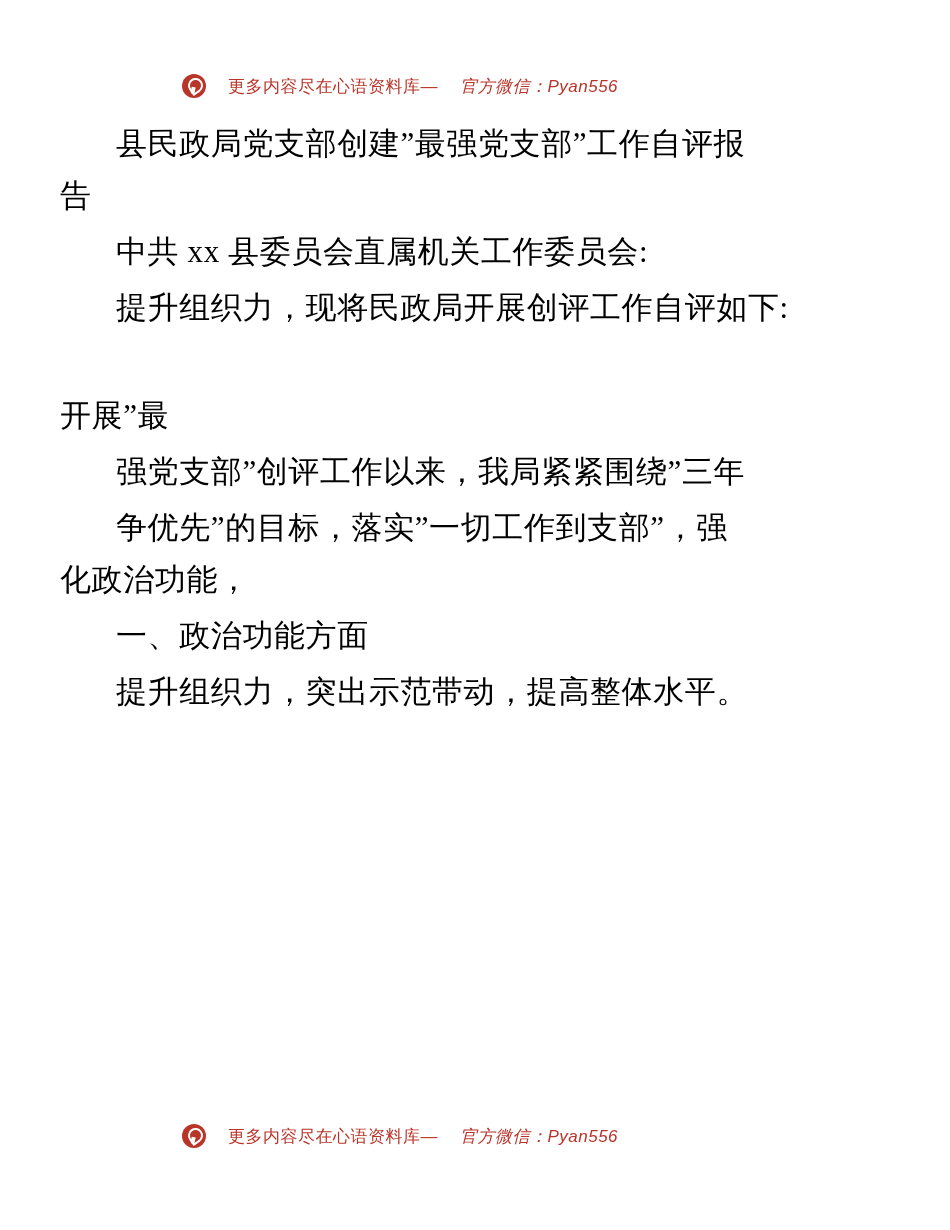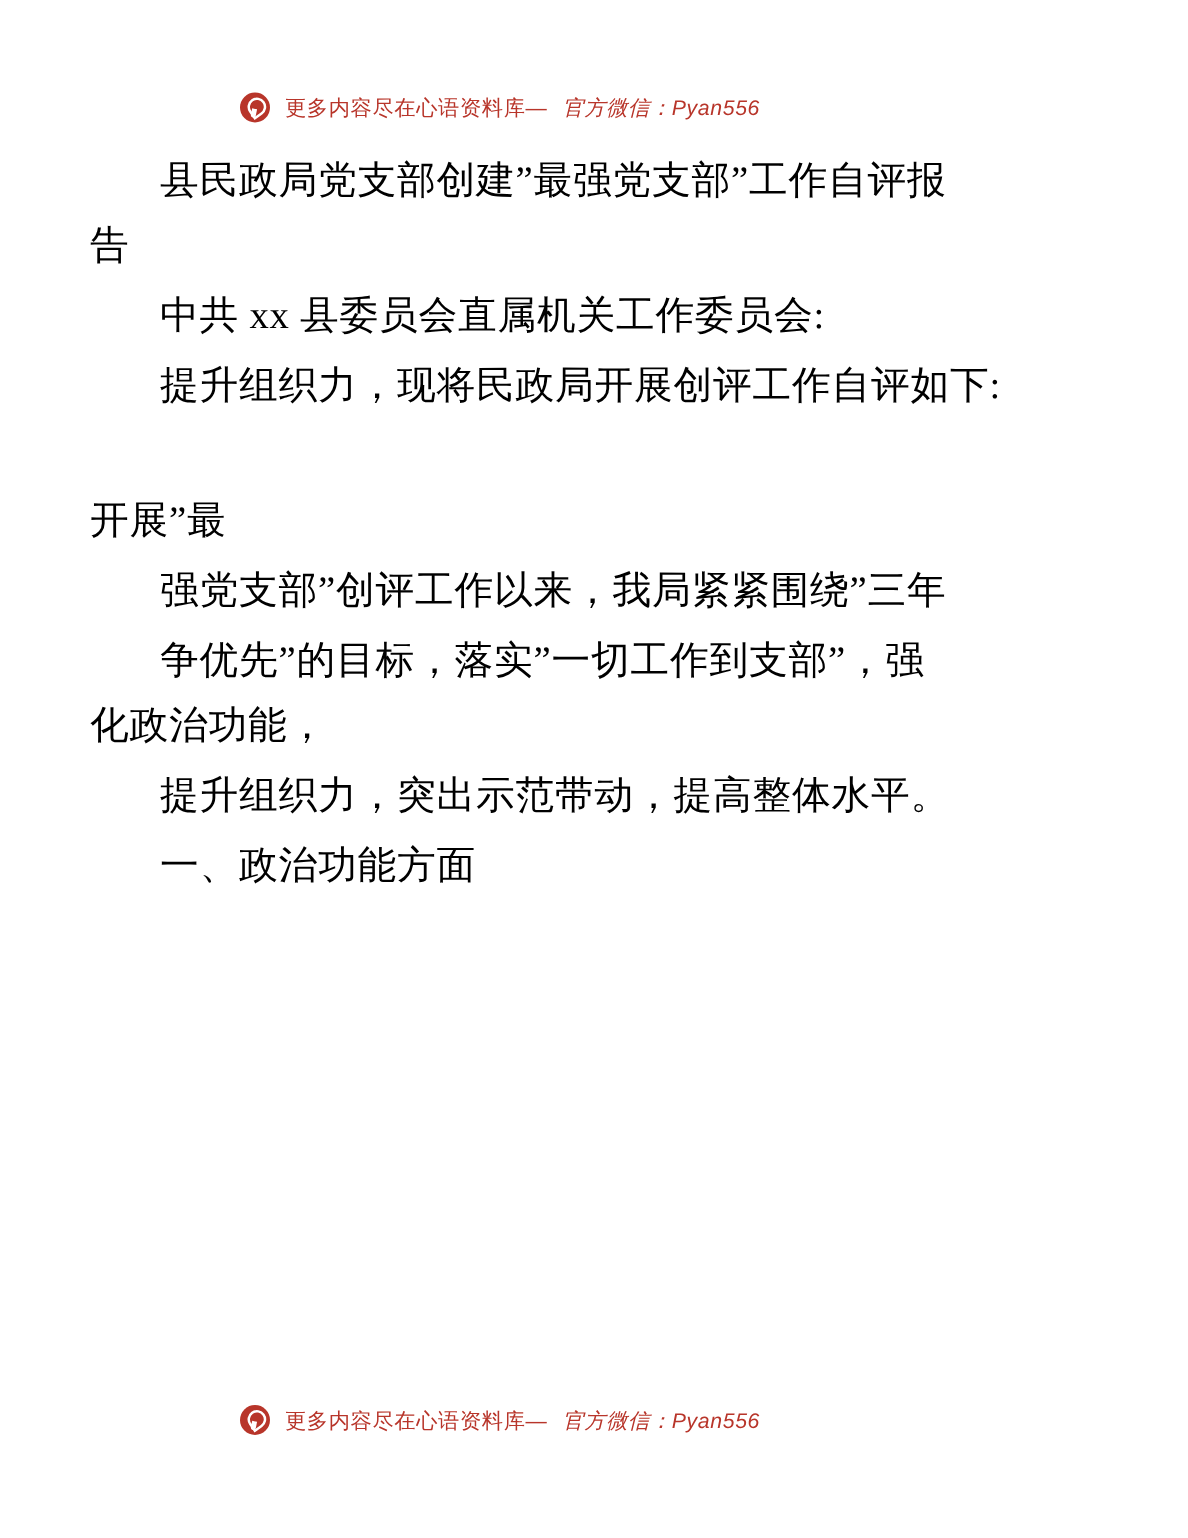--- a/index.html
+++ b/index.html
@@ -22,21 +22,21 @@
   }
 
   
   .watermark {
     position: absolute;
     left: 0;
     width: 800px;
     display: flex;
     align-items: center;
     justify-content: center;
-    gap: 12px;
+    gap: 22px;
     color: #c0392b;
     font-family: "Liberation Sans", sans-serif;
     font-size: 17px;
     letter-spacing: 0.5px;
     white-space: nowrap;
   }
   .watermark.top { top: 74px; }
   .watermark.bottom { top: 1124px; }
 
   .wm-logo {
@@ -69,21 +69,21 @@
     background: #ffffff;
     border-radius: 0 0 2px 2px;
     transform: rotate(12deg);
   }
   .wm-text-main { color: #b8352a; }
   .wm-text-sub  { color: #b8352a; font-style: italic; }
 
   
   .doc-body {
     position: absolute;
-    left: 72px;
+    left: 60px;
     top: 118px;
     width: 810px;
   }
   .para {
     font-size: 31px;
     line-height: 52px;
     text-align: left;
     margin: 0 0 4px 0;
     letter-spacing: 0.6px;
     word-break: break-all;
@@ -127,25 +127,25 @@
     <p class="para indent">
       <span>强党支部”创评工作以来，我局紧紧围绕”三年</span><br>
     </p>
 
     <p class="para indent">
       <span>争优先”的目标，落实”一切工作到支部”，强</span><br>
       <span>化政治功能，</span>
     </p>
 
     <p class="para indent">
-      <span>提升组织力，突出示范带动，提高整体水平。</span>
+      <span>一、政治功能方面</span>
     </p>
 
     <p class="para indent">
-      <span>一、政治功能方面</span>
+      <span>提升组织力，突出示范带动，提高整体水平。</span>
     </p>
 
 
   </div>
 
   <div class="watermark bottom">
     <span class="wm-logo"></span>
     <span class="wm-text-main">更多内容尽在心语资料库—</span>
     <span class="wm-text-sub">官方微信：Pyan556</span>
   </div>

